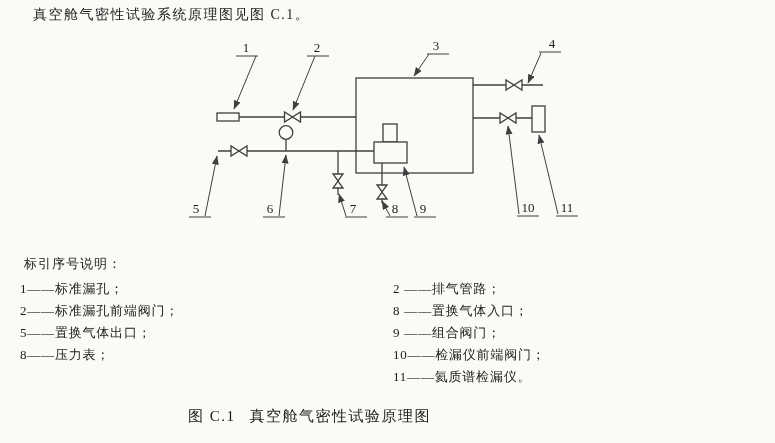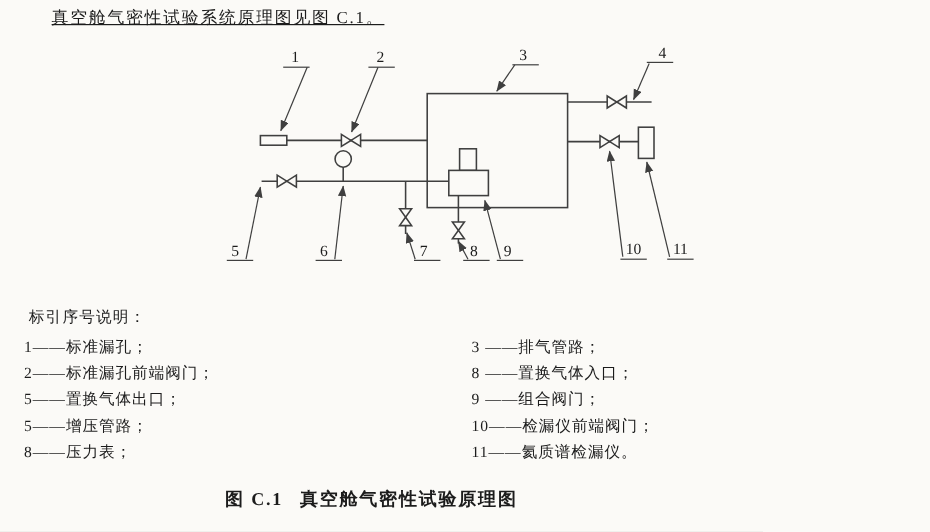--- a/index.html
+++ b/index.html
@@ -2,38 +2,38 @@
 <html><head>
 <meta charset="utf-8">
 <style>
   html,body{margin:0;padding:0;background:#e8e8e6;}
   .page{
     position:relative;width:775px;height:443px;overflow:hidden;
     background:#fbfaf7;color:#1c1c1c;
     font-family:"Liberation Serif","DejaVu Serif",serif;
   }
   .intro{
-    position:absolute;left:43px;top:6px;
-    font-size:14px;letter-spacing:1.5px;white-space:nowrap;text-decoration:underline;
+    position:absolute;left:33px;top:6px;
+    font-size:14px;letter-spacing:1.5px;white-space:nowrap;
   }
   .schematic{position:absolute;left:0;top:0;}
   .legend-title{
     position:absolute;left:24px;top:231px;
     font-size:13px;letter-spacing:1px;white-space:nowrap;margin-top:24px;
   }
   .legend-col{position:absolute;top:251px;margin-top:27px;}
   .legend-col.left{left:20px;}
   .legend-col.right{left:393px;}
   .lg-item{
     height:22px;line-height:22px;font-size:13px;
     letter-spacing:0.8px;white-space:nowrap;
   }
   .caption{
     position:absolute;left:0;top:407px;width:619px;
-    text-align:center;font-size:15px;font-weight:bold;letter-spacing:1.5px;
+    text-align:center;font-size:15px;font-weight:normal;letter-spacing:1.5px;
   }
   .caption .fig-no{margin-right:14px;}
   svg text{
     font-family:"Liberation Serif","DejaVu Serif",serif;
     font-size:13px;fill:#1c1c1c;
   }
   svg .stroke{stroke:#3f3f3f;stroke-width:1.3;fill:none;}
   svg .fillbg{fill:#fbfaf7;stroke:#3f3f3f;stroke-width:1.3;}
   svg .leader{stroke:#3f3f3f;stroke-width:1;fill:none;}
 </style>
@@ -162,26 +162,25 @@
       <path class="leader" d="M558 214 L539 135" marker-end="url(#arr)"></path>
     </g>
   </svg>
 
   <div class="legend-title">标引序号说明：</div>
 
   <div class="legend-col left">
     <div class="lg-item">1——标准漏孔；</div>
     <div class="lg-item">2——标准漏孔前端阀门；</div>
     <div class="lg-item">5——置换气体出口；</div>
-    <div class="lg-item">5——增压管路；</div>
     <div class="lg-item">8——压力表；</div>
   </div>
 
   <div class="legend-col right">
-    <div class="lg-item">3 ——排气管路；</div>
+    <div class="lg-item">2 ——排气管路；</div>
     <div class="lg-item">8 ——置换气体入口；</div>
     <div class="lg-item">9 ——组合阀门；</div>
     <div class="lg-item">10——检漏仪前端阀门；</div>
     <div class="lg-item">11——氦质谱检漏仪。</div>
   </div>
 
   <div class="caption">
     <span class="fig-no">图 C.1</span><span>真空舱气密性试验原理图</span>
   </div>
 

